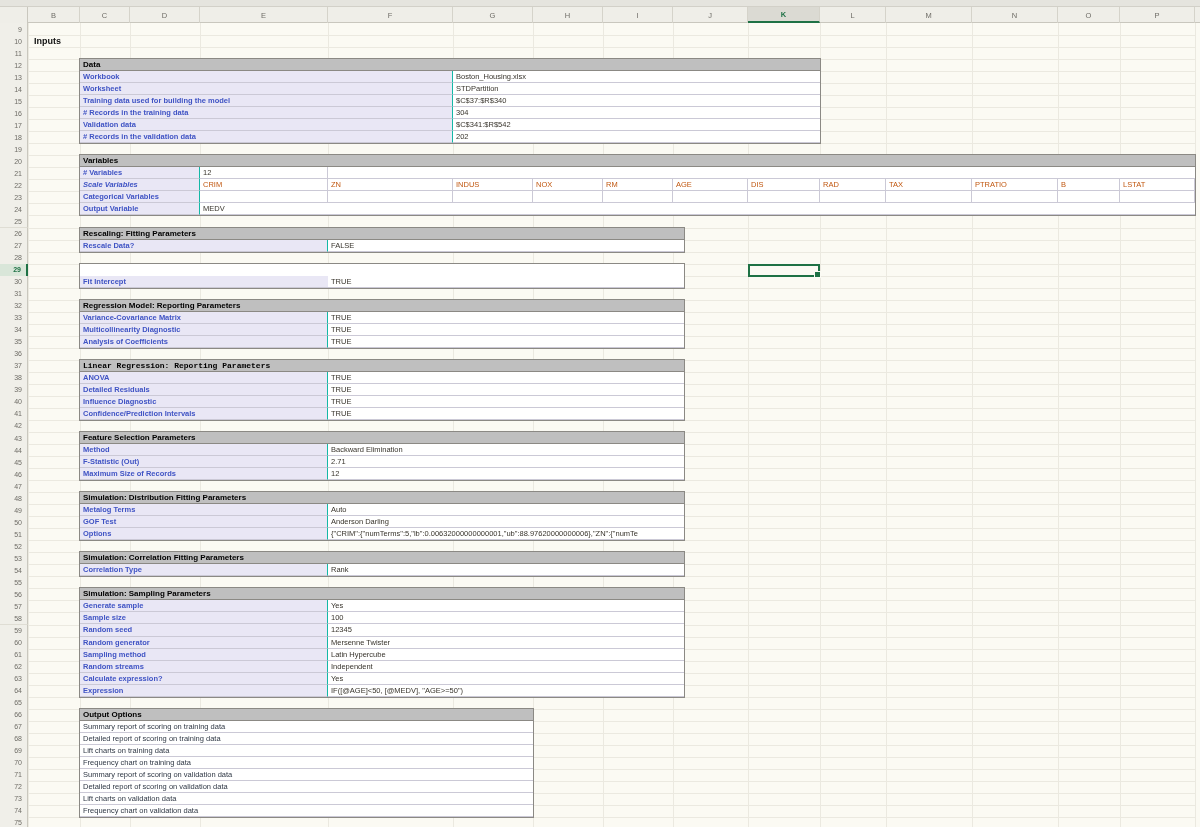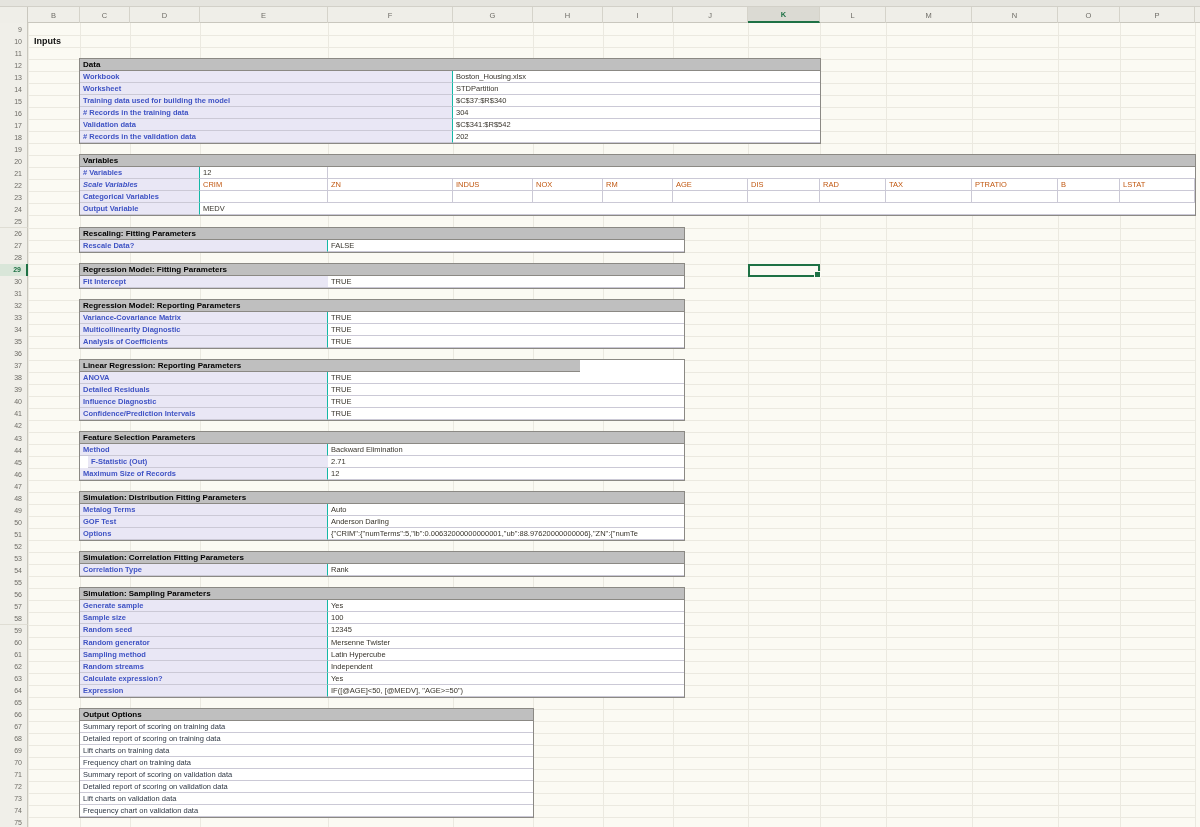--- a/index.html
+++ b/index.html
@@ -166,49 +166,48 @@
         <div class="cell emptyc sepR" style="position: absolute; left: 1040px; top: 36.09px; width: 75px; height: 12.03px;"></div>
         <div class="cell lbl" style="position: absolute; left: 0px; top: 48.12px; width: 120px; height: 12.03px;">Output Variable</div>
         <div class="cell val" style="position: absolute; left: 120px; top: 48.12px; width: 995px; height: 12.03px;">MEDV</div>
       </div>
       <div class="tbl" style="position: absolute; left: 80px; top: 227.51px; width: 604px; height: 24.06px;">
         <div class="sec-hdr" style="position: absolute; left: 0px; top: 0px; width: 604px; height: 12.03px;">Rescaling: Fitting Parameters</div>
         <div class="cell lbl" style="position: absolute; left: 0px; top: 12.03px; width: 248px; height: 12.03px;">Rescale Data?</div>
         <div class="cell val" style="position: absolute; left: 248px; top: 12.03px; width: 356px; height: 12.03px;">FALSE</div>
       </div>
       <div class="tbl" style="position: absolute; left: 80px; top: 263.6px; width: 604px; height: 24.06px;">
-        <div class="sec-hdr" style="position: absolute; left: 0px; top: 0px; width: 604px; height: 12.03px;">Regression Model: Fitting Parameters</div>
         <div class="cell lbl" style="position: absolute; left: 0px; top: 12.03px; width: 300px; height: 12.03px;">Fit Intercept</div>
         <div class="cell val" style="position: absolute; left: 248px; top: 12.03px; width: 356px; height: 12.03px;">TRUE</div>
       </div>
       <div class="tbl" style="position: absolute; left: 80px; top: 299.69px; width: 604px; height: 48.12px; text-decoration: underline;">
         <div class="sec-hdr" style="position: absolute; left: 0px; top: 0px; width: 604px; height: 12.03px;">Regression Model: Reporting Parameters</div>
         <div class="cell lbl" style="position: absolute; left: 0px; top: 12.03px; width: 248px; height: 12.03px;">Variance-Covariance Matrix</div>
         <div class="cell val" style="position: absolute; left: 248px; top: 12.03px; width: 356px; height: 12.03px;">TRUE</div>
         <div class="cell lbl" style="position: absolute; left: 0px; top: 24.06px; width: 248px; height: 12.03px;">Multicollinearity Diagnostic</div>
         <div class="cell val" style="position: absolute; left: 248px; top: 24.06px; width: 356px; height: 12.03px;">TRUE</div>
         <div class="cell lbl" style="position: absolute; left: 0px; top: 36.09px; width: 248px; height: 12.03px;">Analysis of Coefficients</div>
         <div class="cell val" style="position: absolute; left: 248px; top: 36.09px; width: 356px; height: 12.03px;">TRUE</div>
       </div>
       <div class="tbl" style="position: absolute; left: 80px; top: 359.84px; width: 604px; height: 60.15px;">
-        <div class="sec-hdr" style="position: absolute; left: 0px; top: 0px; width: 500px; height: 12.03px;">Linear Regression: Reporting Parameters</div>
+        <div class="sec-hdr" style="position: absolute; left: 0px; top: 0px; width: 604px; height: 12.03px; font-family: Liberation Mono, monospace;">Linear Regression: Reporting Parameters</div>
         <div class="cell lbl" style="position: absolute; left: 0px; top: 12.03px; width: 248px; height: 12.03px;">ANOVA</div>
         <div class="cell val" style="position: absolute; left: 248px; top: 12.03px; width: 356px; height: 12.03px;">TRUE</div>
         <div class="cell lbl" style="position: absolute; left: 0px; top: 24.06px; width: 248px; height: 12.03px;">Detailed Residuals</div>
         <div class="cell val" style="position: absolute; left: 248px; top: 24.06px; width: 356px; height: 12.03px;">TRUE</div>
         <div class="cell lbl" style="position: absolute; left: 0px; top: 36.09px; width: 248px; height: 12.03px;">Influence Diagnostic</div>
         <div class="cell val" style="position: absolute; left: 248px; top: 36.09px; width: 356px; height: 12.03px;">TRUE</div>
         <div class="cell lbl" style="position: absolute; left: 0px; top: 48.12px; width: 248px; height: 12.03px;">Confidence/Prediction Intervals</div>
         <div class="cell val" style="position: absolute; left: 248px; top: 48.12px; width: 356px; height: 12.03px;">TRUE</div>
       </div>
       <div class="tbl" style="position: absolute; left: 80px; top: 432.02px; width: 604px; height: 48.12px;">
         <div class="sec-hdr" style="position: absolute; left: 0px; top: 0px; width: 604px; height: 12.03px;">Feature Selection Parameters</div>
         <div class="cell lbl" style="position: absolute; left: 0px; top: 12.03px; width: 248px; height: 12.03px;">Method</div>
         <div class="cell val" style="position: absolute; left: 248px; top: 12.03px; width: 356px; height: 12.03px;">Backward Elimination</div>
-        <div class="cell lbl" style="position: absolute; left: 0px; top: 24.06px; width: 248px; height: 12.03px; margin-left: 8px;">F-Statistic (Out)</div>
+        <div class="cell lbl" style="position: absolute; left: 0px; top: 24.06px; width: 248px; height: 12.03px;">F-Statistic (Out)</div>
         <div class="cell val" style="position: absolute; left: 248px; top: 24.06px; width: 356px; height: 12.03px;">2.71</div>
         <div class="cell lbl" style="position: absolute; left: 0px; top: 36.09px; width: 248px; height: 12.03px;">Maximum Size of Records</div>
         <div class="cell val" style="position: absolute; left: 248px; top: 36.09px; width: 356px; height: 12.03px;">12</div>
       </div>
       <div class="tbl" style="position: absolute; left: 80px; top: 492.17px; width: 604px; height: 48.12px;">
         <div class="sec-hdr" style="position: absolute; left: 0px; top: 0px; width: 604px; height: 12.03px;">Simulation: Distribution Fitting Parameters</div>
         <div class="cell lbl" style="position: absolute; left: 0px; top: 12.03px; width: 248px; height: 12.03px;">Metalog Terms</div>
         <div class="cell val" style="position: absolute; left: 248px; top: 12.03px; width: 356px; height: 12.03px;">Auto</div>
         <div class="cell lbl" style="position: absolute; left: 0px; top: 24.06px; width: 248px; height: 12.03px;">GOF Test</div>
         <div class="cell val" style="position: absolute; left: 248px; top: 24.06px; width: 356px; height: 12.03px;">Anderson Darling</div>

